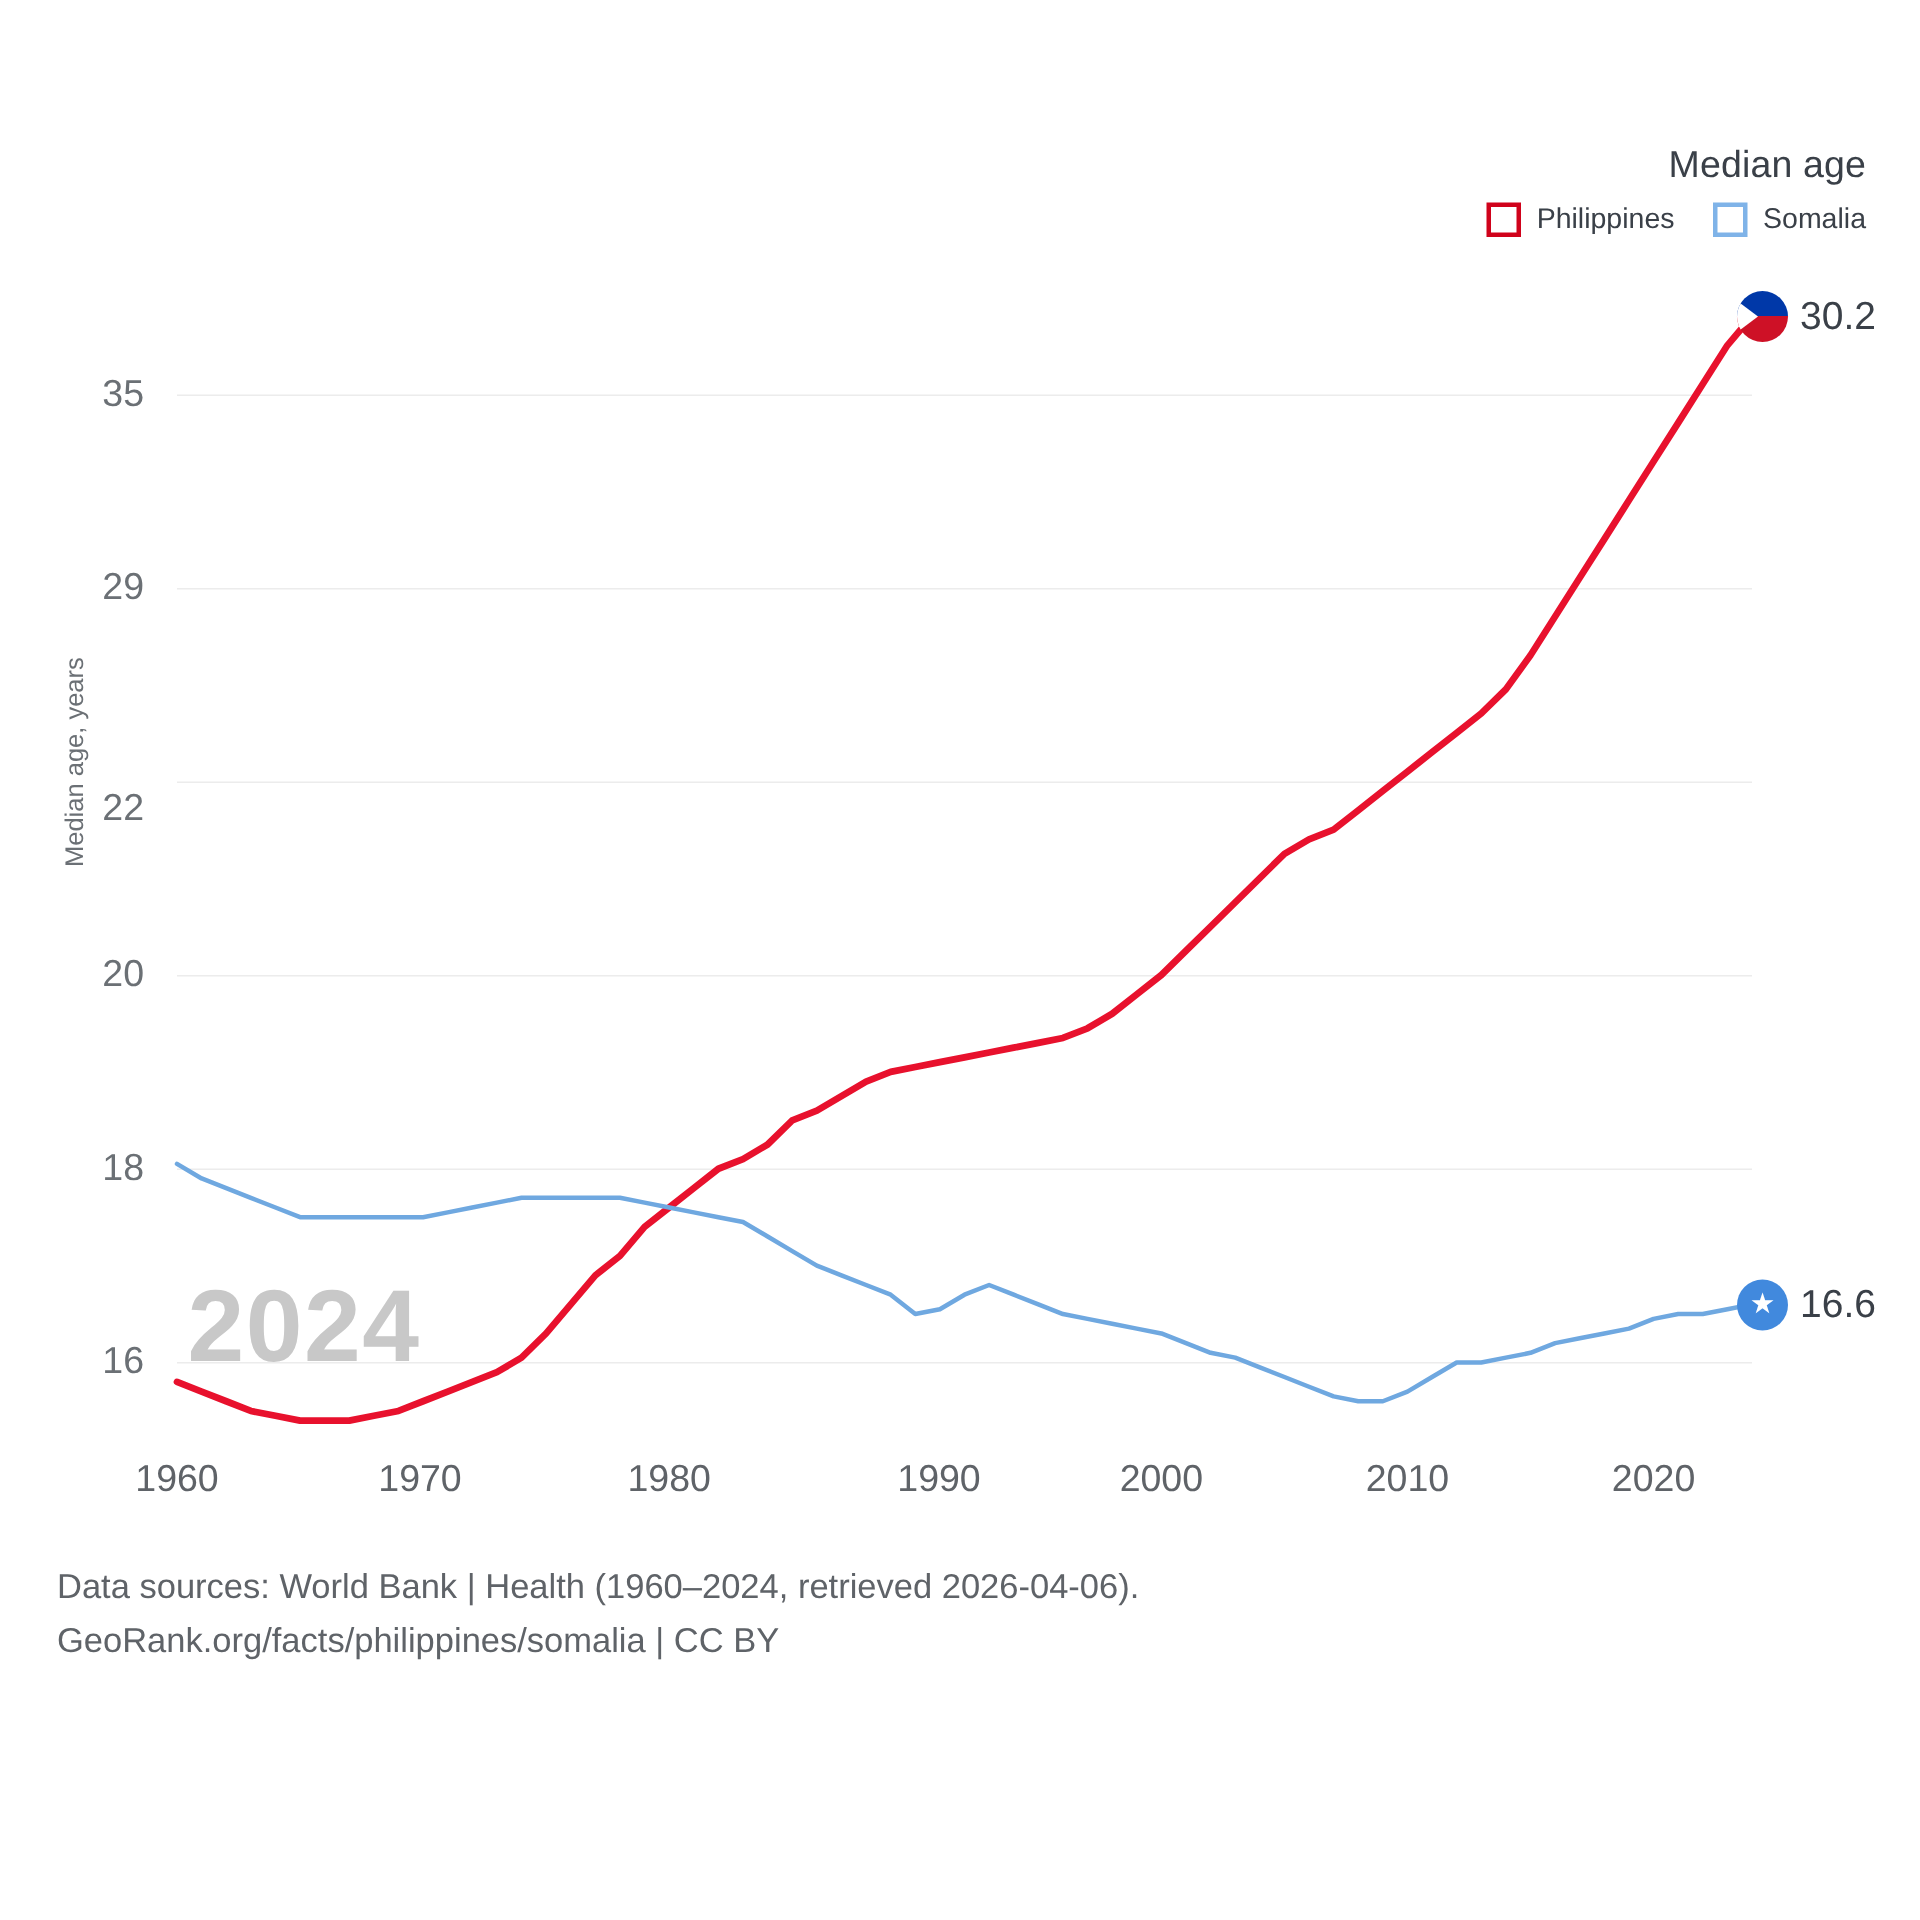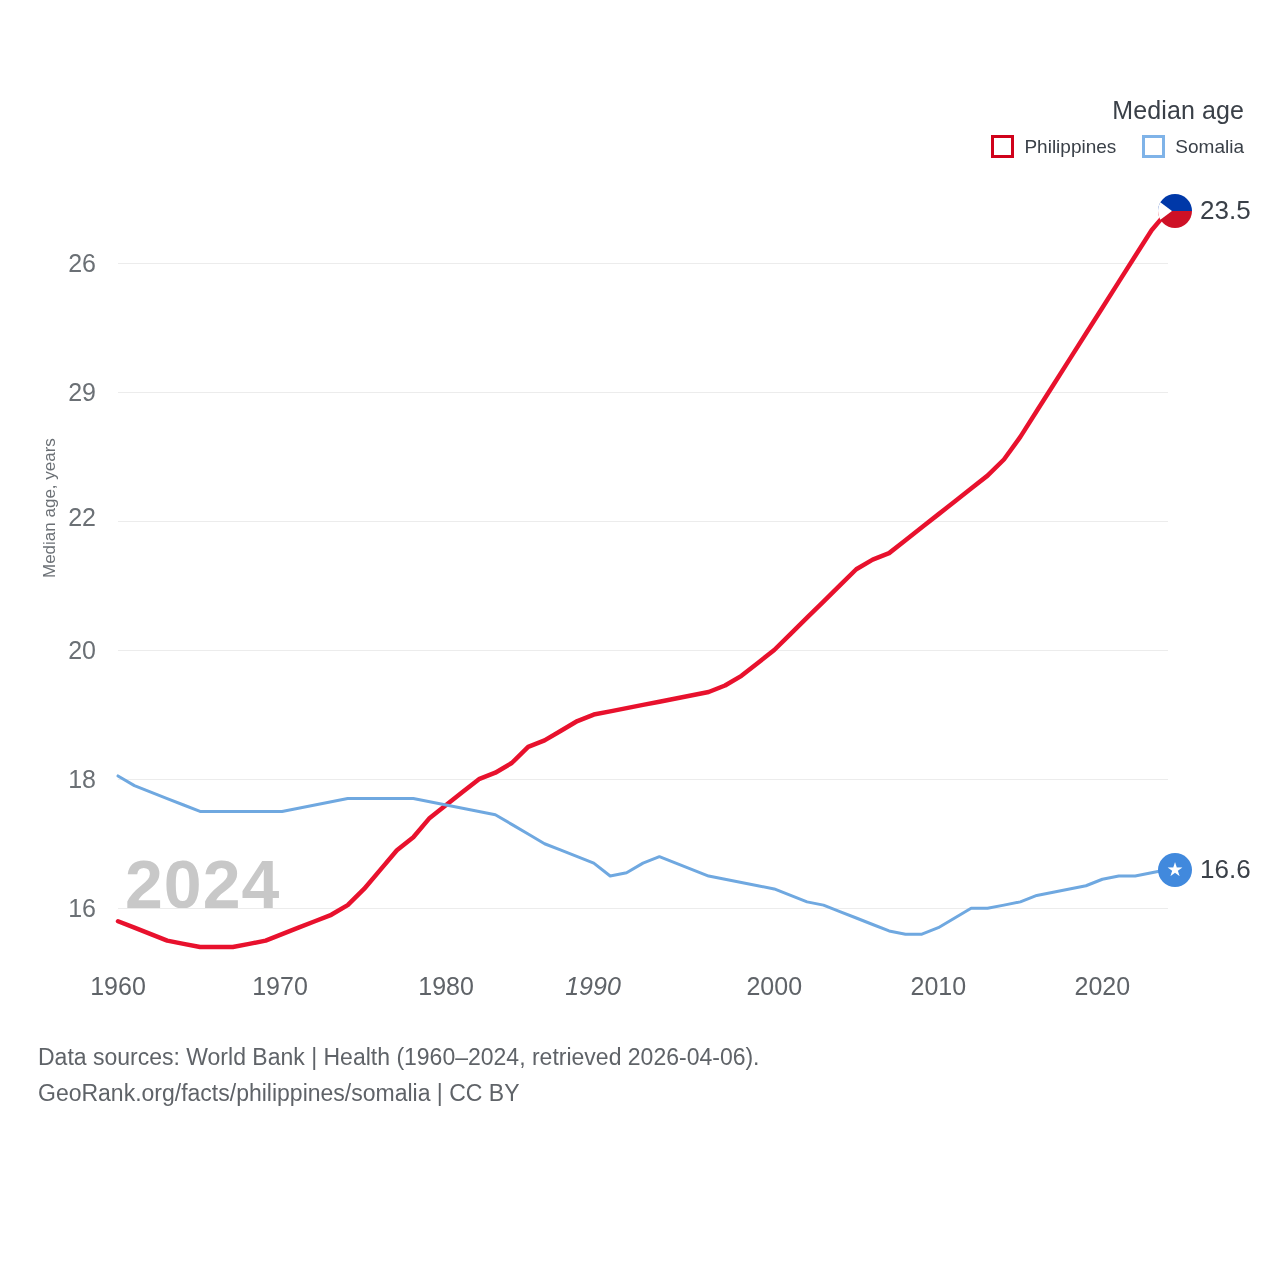--- a/index.html
+++ b/index.html
@@ -206,44 +206,44 @@
   <div class="plot">
 
     <div id="grid-layer">
         <div class="gridline" style="top: 723.333px;"></div>
         <div class="axis-y-label" style="top: 723.333px;">16</div>
         <div class="gridline" style="top: 594.167px;"></div>
         <div class="axis-y-label" style="top: 594.167px;">18</div>
         <div class="gridline" style="top: 465px;"></div>
         <div class="axis-y-label" style="top: 465px;">20</div>
         <div class="gridline" style="top: 335.833px;"></div>
-        <div class="axis-y-label" style="top: 332px; margin-left: 20px;">22</div>
+        <div class="axis-y-label" style="top: 354px; margin-left: 20px;">22</div>
         <div class="gridline" style="top: 206.667px;"></div>
         <div class="axis-y-label" style="top: 206.667px;">29</div>
         <div class="gridline" style="top: 77.5px;"></div>
-        <div class="axis-y-label" style="top: 77.5px;">26</div>
+        <div class="axis-y-label" style="top: 77.5px;">35</div>
       </div>
     <div id="xlabel-layer">
         <div class="axis-x-label" style="left: 0px;">1960</div>
         <div class="axis-x-label" style="left: 162px;">1970</div>
         <div class="axis-x-label" style="left: 328.125px;">1980</div>
-        <div class="axis-x-label" style="left: 475px; font-style: italic;">1990</div>
+        <div class="axis-x-label" style="left: 508px;">1990</div>
         <div class="axis-x-label" style="left: 656.25px;">2000</div>
         <div class="axis-x-label" style="left: 820.312px;">2010</div>
         <div class="axis-x-label" style="left: 984.375px;">2020</div>
       </div>
     <svg class="lines" id="lines-svg" width="1050" height="775" viewBox="0 0 1050 775">
         <polyline points="0.00,736.25 16.41,742.71 32.81,749.17 49.22,755.63 65.63,758.85 82.03,762.08 98.44,762.08 114.84,762.08 131.25,758.85 147.66,755.63 164.06,749.17 180.47,742.71 196.88,736.25 213.28,729.79 229.69,720.10 246.09,703.96 262.50,684.58 278.91,665.21 295.31,652.29 311.72,632.92 328.13,620.00 344.53,607.08 360.94,594.17 377.34,587.71 393.75,578.02 410.16,561.88 426.56,555.42 442.97,545.73 459.38,536.04 475.78,529.58 492.19,526.35 508.59,523.12 525.00,519.90 541.41,516.67 557.81,513.44 574.22,510.21 590.63,506.98 607.03,500.52 623.44,490.83 639.84,477.92 656.25,465.00 672.66,448.85 689.06,432.71 705.47,416.56 721.88,400.42 738.28,384.27 754.69,374.58 771.09,368.13 787.50,355.21 803.91,342.29 820.31,329.37 836.72,316.46 853.13,303.54 869.53,290.63 885.94,274.48 902.34,251.87 918.75,226.04 935.16,200.21 951.56,174.38 967.97,148.54 984.38,122.71 1000.78,96.88 1017.19,71.04 1033.59,45.21 1050.00,25.83" fill="none" stroke="#e8112d" stroke-width="4.5" stroke-linejoin="round" stroke-linecap="round"></polyline>
         <polyline points="0.00,590.94 16.41,600.63 32.81,607.08 49.22,613.54 65.63,620.00 82.03,626.46 98.44,626.46 114.84,626.46 131.25,626.46 147.66,626.46 164.06,626.46 180.47,623.23 196.88,620.00 213.28,616.77 229.69,613.54 246.09,613.54 262.50,613.54 278.91,613.54 295.31,613.54 311.72,616.77 328.13,620.00 344.53,623.23 360.94,626.46 377.34,629.69 393.75,639.37 410.16,649.06 426.56,658.75 442.97,665.21 459.38,671.67 475.78,678.13 492.19,691.04 508.59,687.81 525.00,678.13 541.41,671.67 557.81,678.13 574.22,684.58 590.63,691.04 607.03,694.27 623.44,697.50 639.84,700.73 656.25,703.96 672.66,710.42 689.06,716.87 705.47,720.10 721.88,726.56 738.28,733.02 754.69,739.48 771.09,745.94 787.50,749.17 803.91,749.17 820.31,742.71 836.72,733.02 853.13,723.33 869.53,723.33 885.94,720.10 902.34,716.87 918.75,710.42 935.16,707.19 951.56,703.96 967.97,700.73 984.38,694.27 1000.78,691.04 1017.19,691.04 1033.59,687.81 1050.00,684.58" fill="none" stroke="#6fa8e0" stroke-width="3" stroke-linejoin="round" stroke-linecap="round"></polyline>
       </svg>
   </div>
 
   <div class="endpoint" id="ep-ph" style="left: 1158px; top: 210.833px;">
     <span class="flag flag-ph"></span>
-    <span class="val">23.5</span>
+    <span class="val">30.2</span>
   </div>
   <div class="endpoint" id="ep-so" style="left: 1158px; top: 869.583px;">
     <span class="flag flag-so">
         <span class="star">★</span>
       </span>
     <span class="val">16.6</span>
   </div>
 
   <div class="footer">
     <div>Data sources: World Bank | Health (1960–2024, retrieved 2026-04-06).</div>

